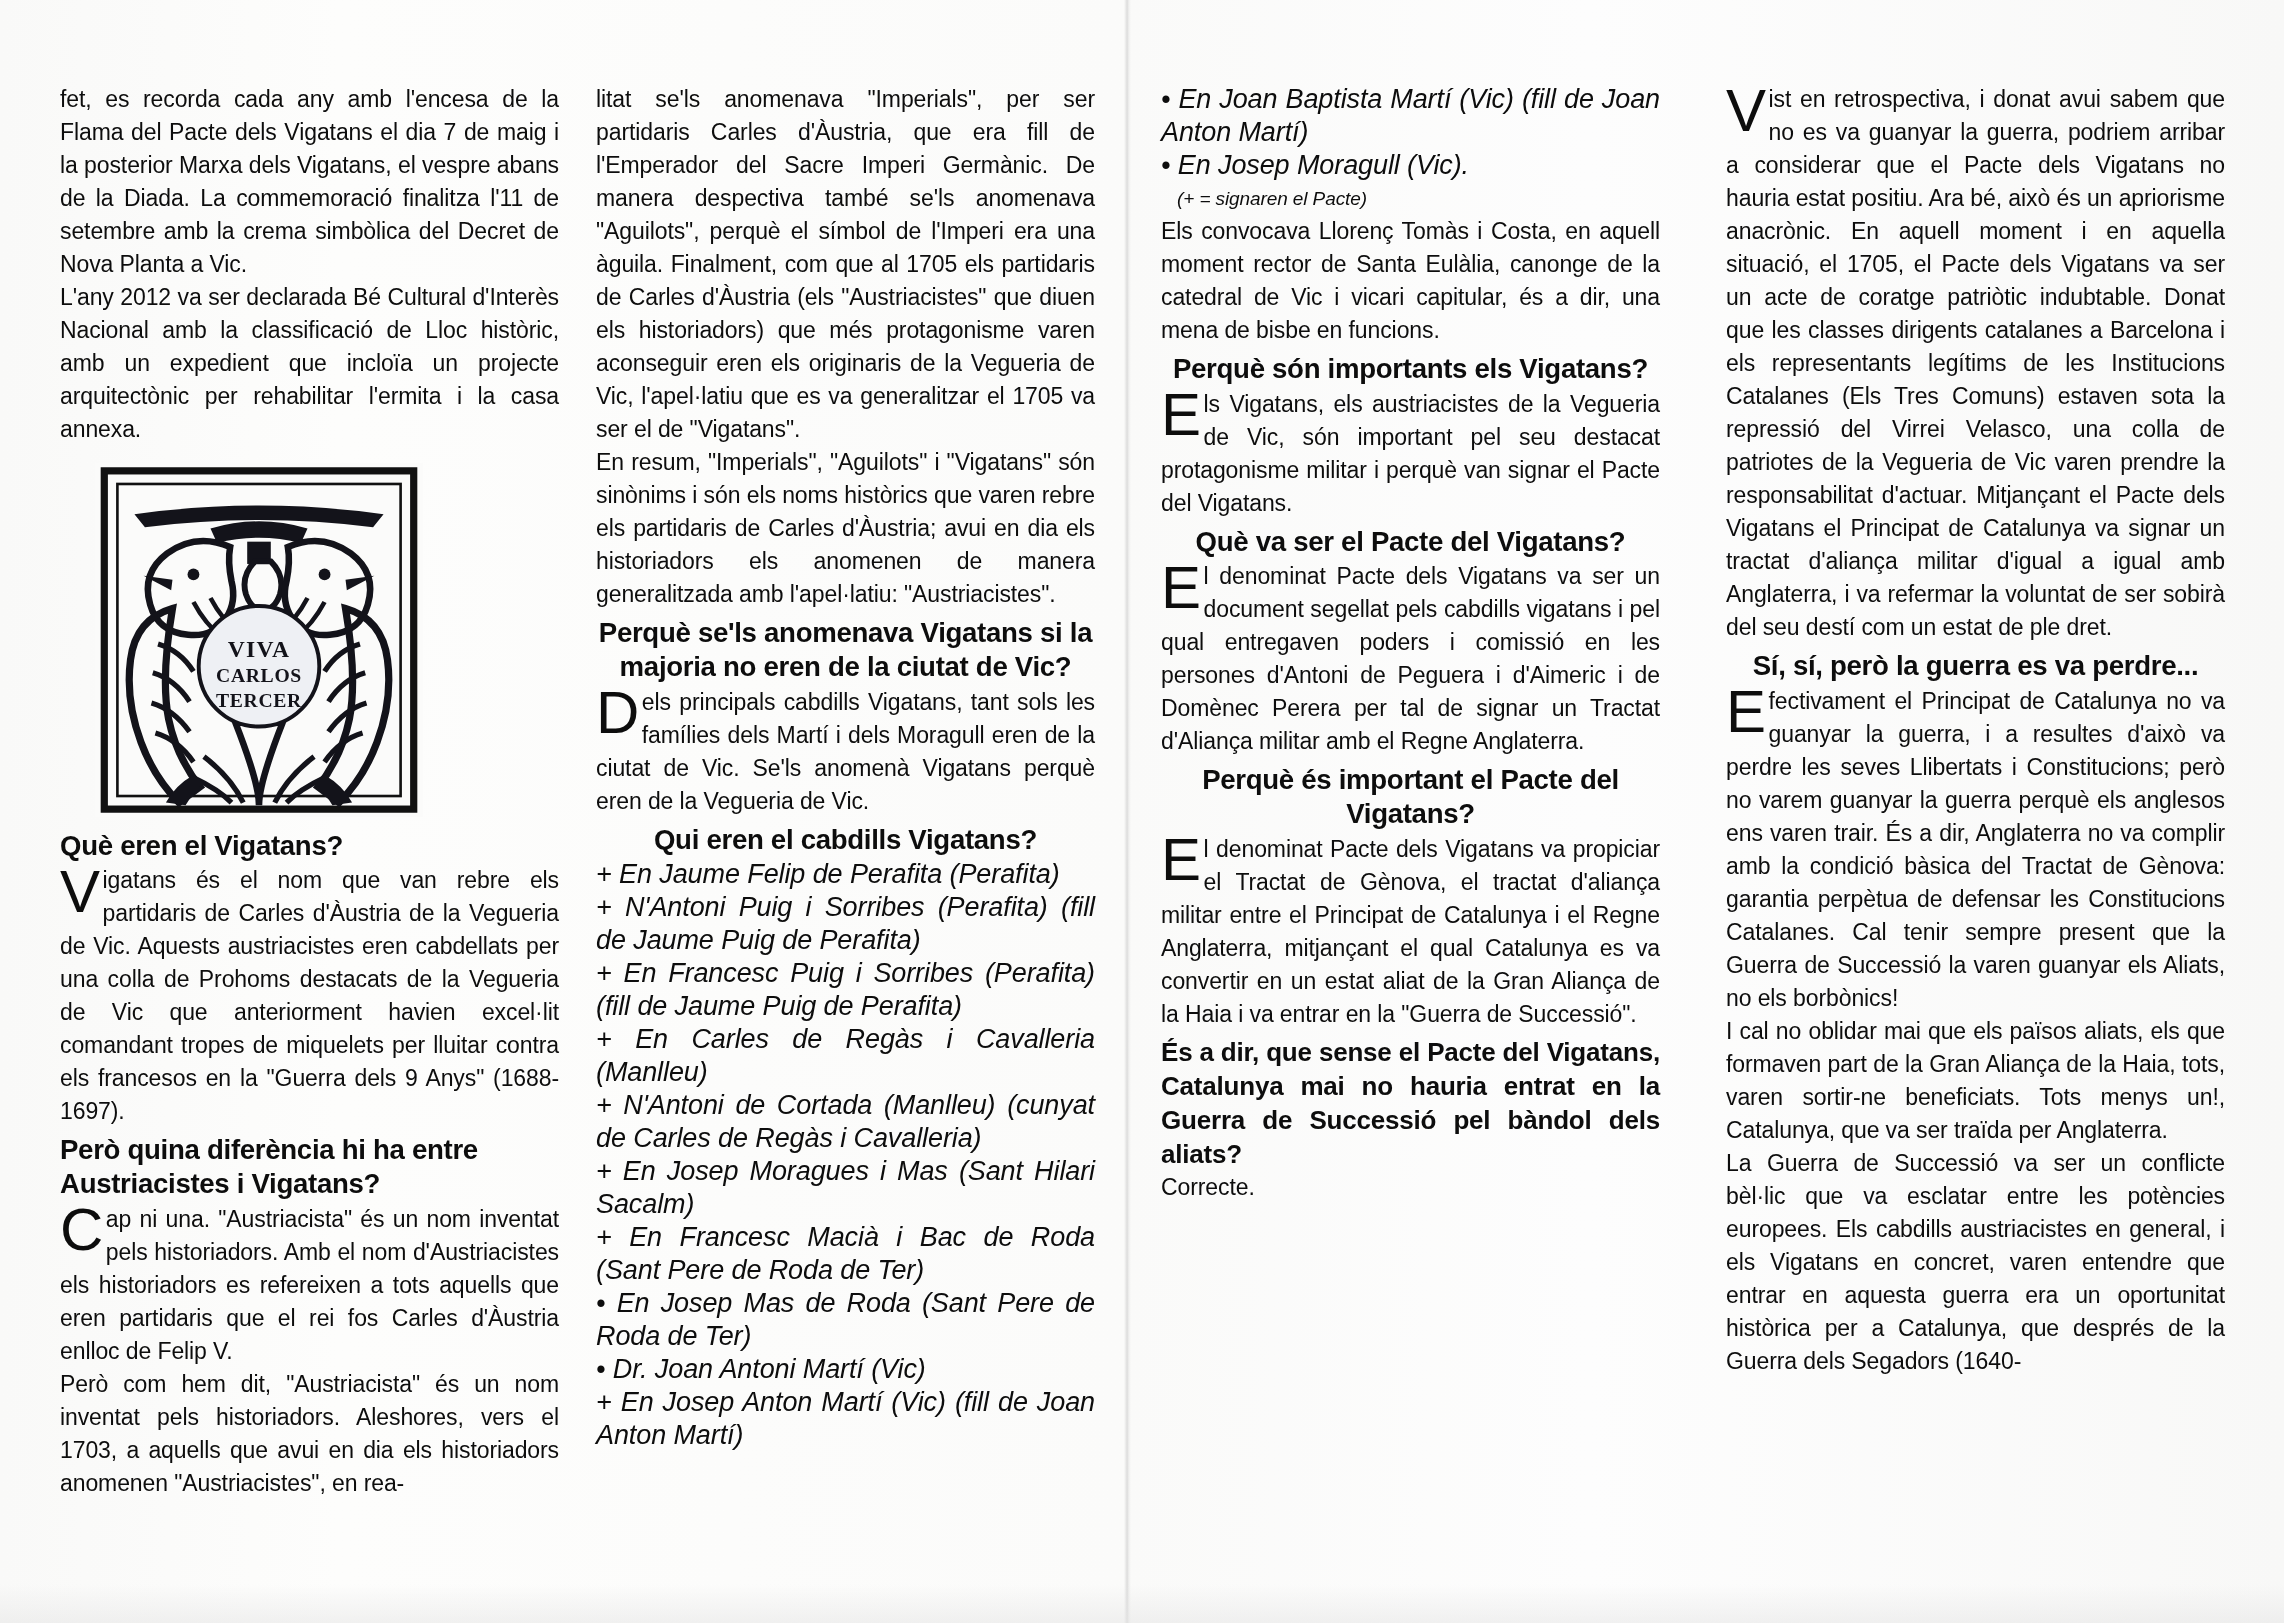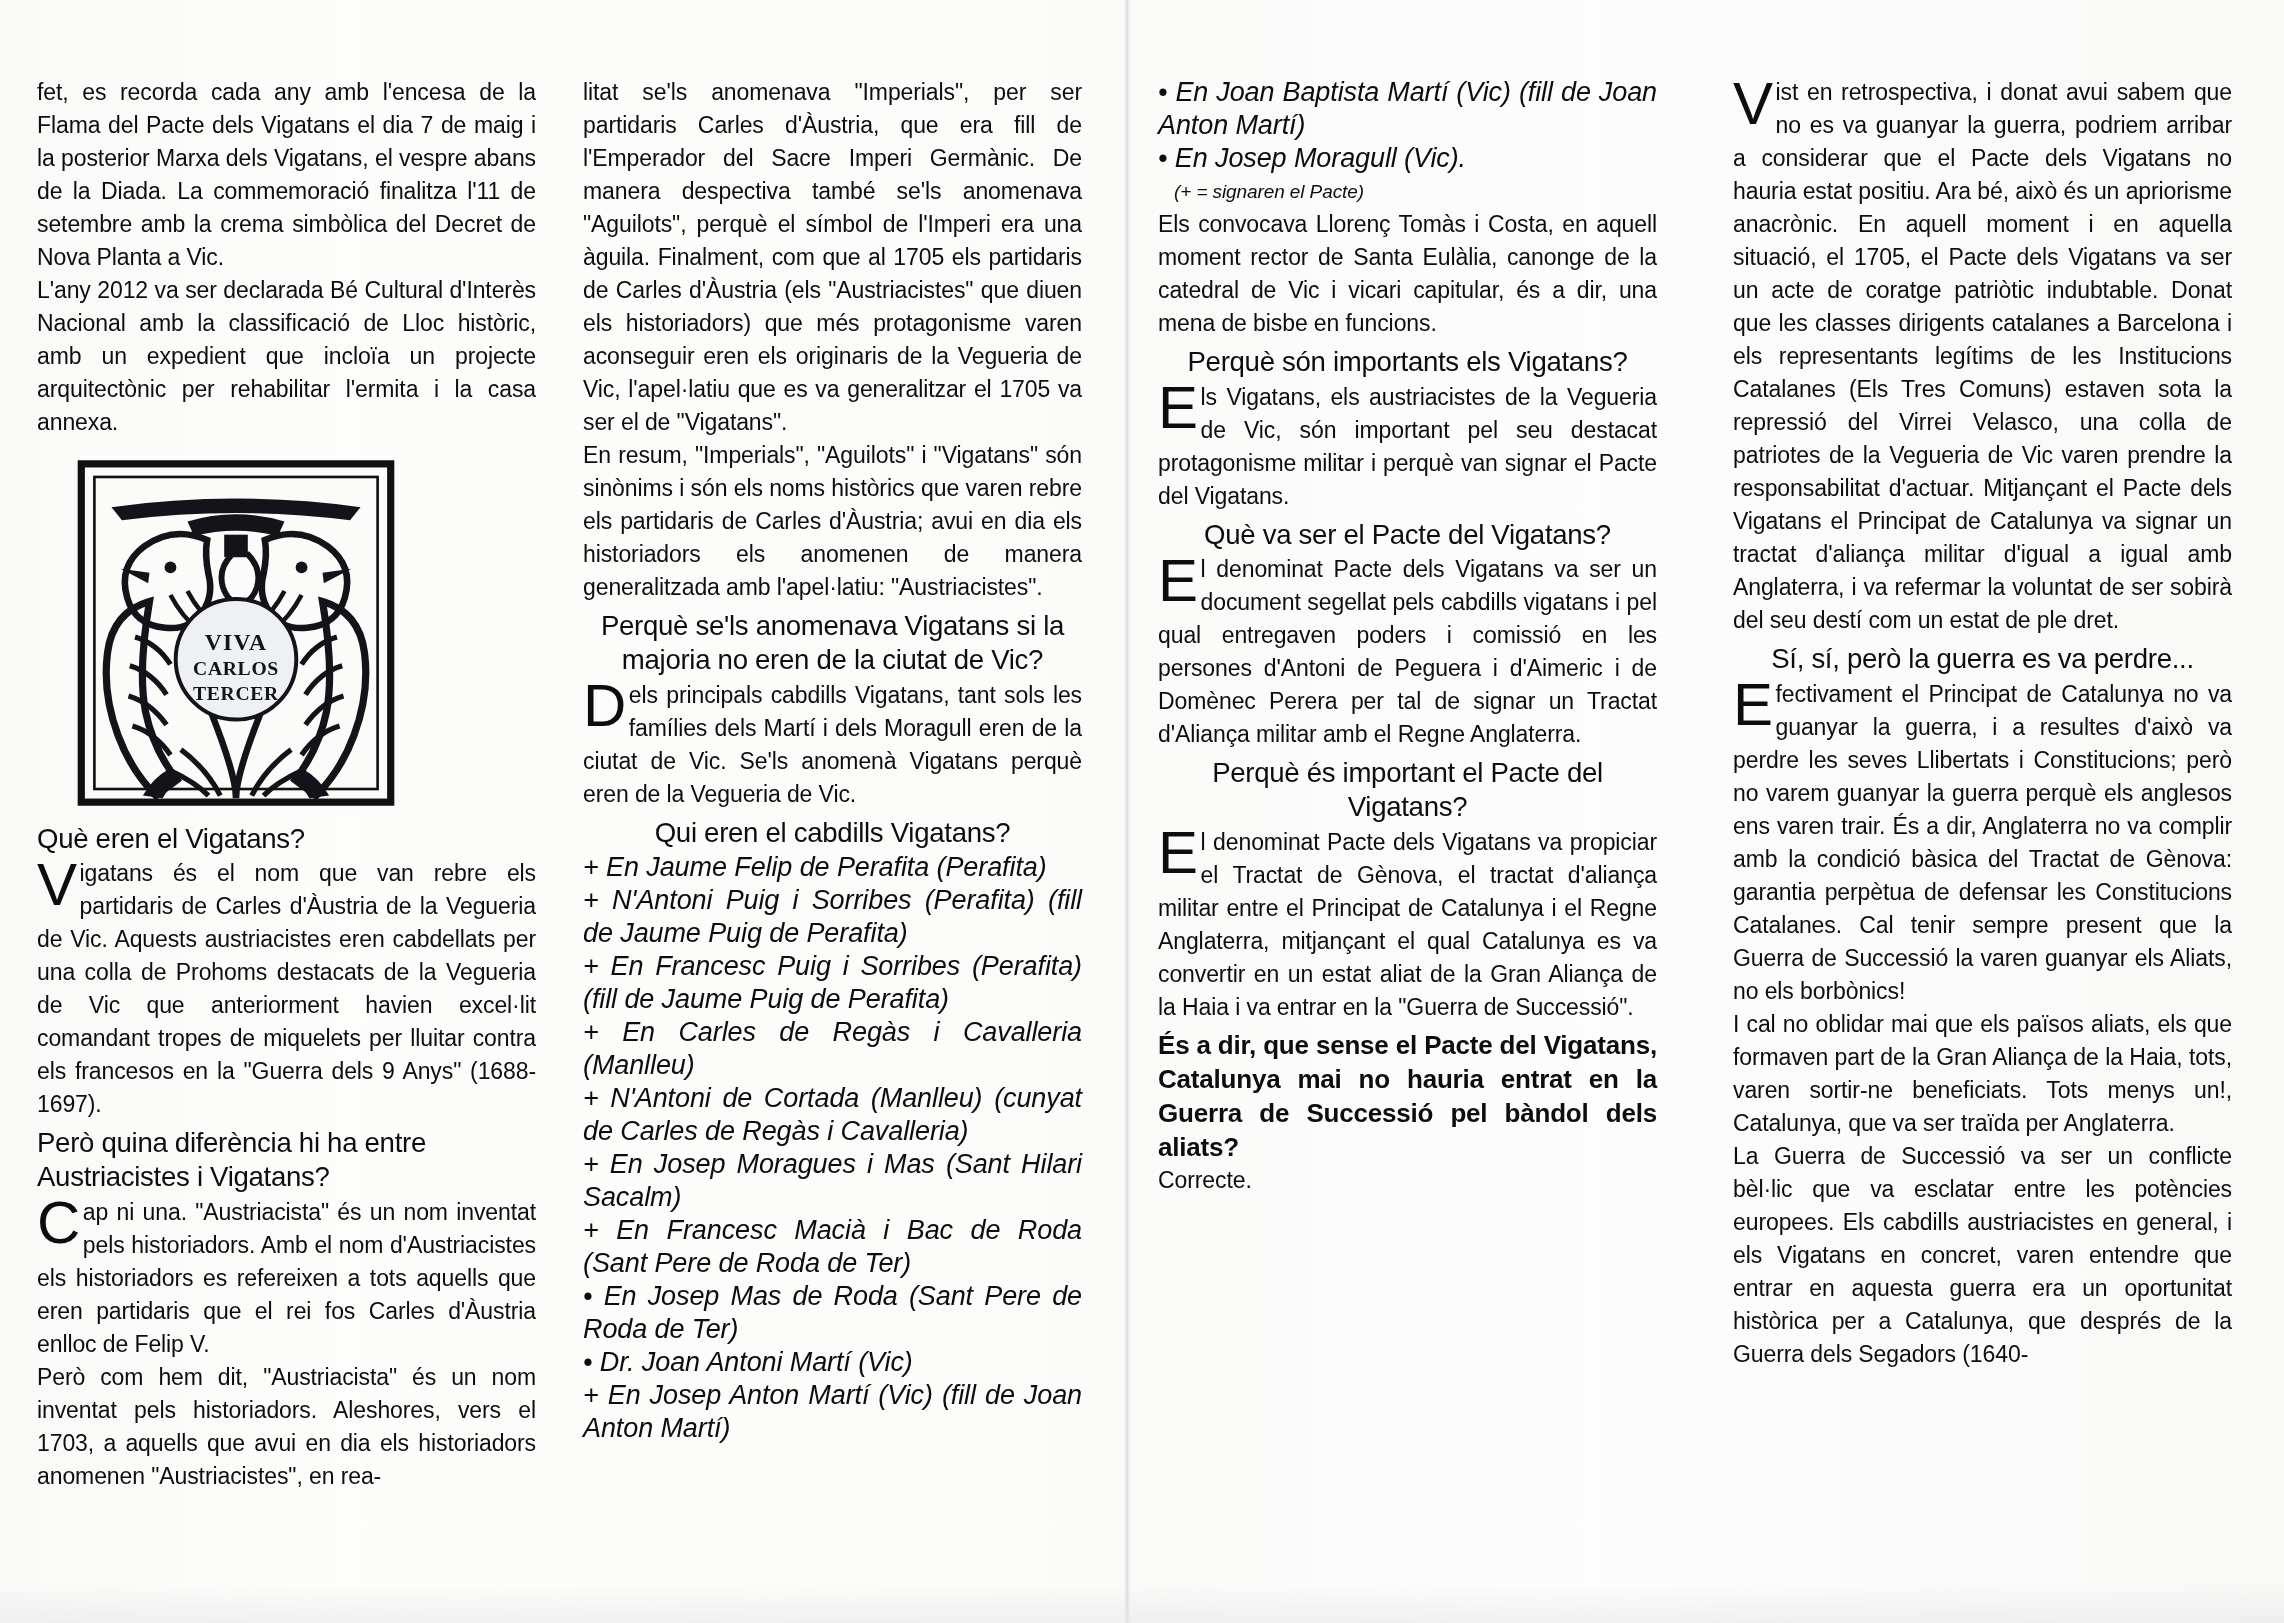--- a/index.html
+++ b/index.html
@@ -36,26 +36,25 @@
   }
   .edge-shadow-bottom {
     position: absolute;
     left: 0; bottom: 0;
     width: 100%; height: 39px;
     background: linear-gradient(180deg, rgba(255,255,255,0) 0%, rgba(228,228,228,.5) 100%);
   }
 
   .columns {
     position: absolute;
-    top: 76px;
+    top: 83px;
     left: 60px;
     width: 2172px;
     display: flex;
-    gap: 47px;
-    justify-content: flex-end;
+    gap: 37px;
   }
   .col {
     width: 499px;
     flex: 0 0 499px;
   }
   .col-3 { margin-left: 29px; }
   .col-4 { margin-left: 29px; }
 
   p {
     margin: 0;
@@ -66,21 +65,21 @@
     letter-spacing: -0.1px;
     -webkit-hyphens: none;
     hyphens: none;
   }
   p.left { text-align: left; }
 
   h2 {
     margin: 5.3px 0 1.3px 0;
     font-size: 27.6px;
     line-height: 34px;
-    font-weight: normal;
+    font-weight: bold;
     text-align: center;
     letter-spacing: -0.3px;
   }
   h2.left-head { text-align: left; }
 
   .lead {
     position: relative;
   }
   .lead .dropcap {
     float: left;

